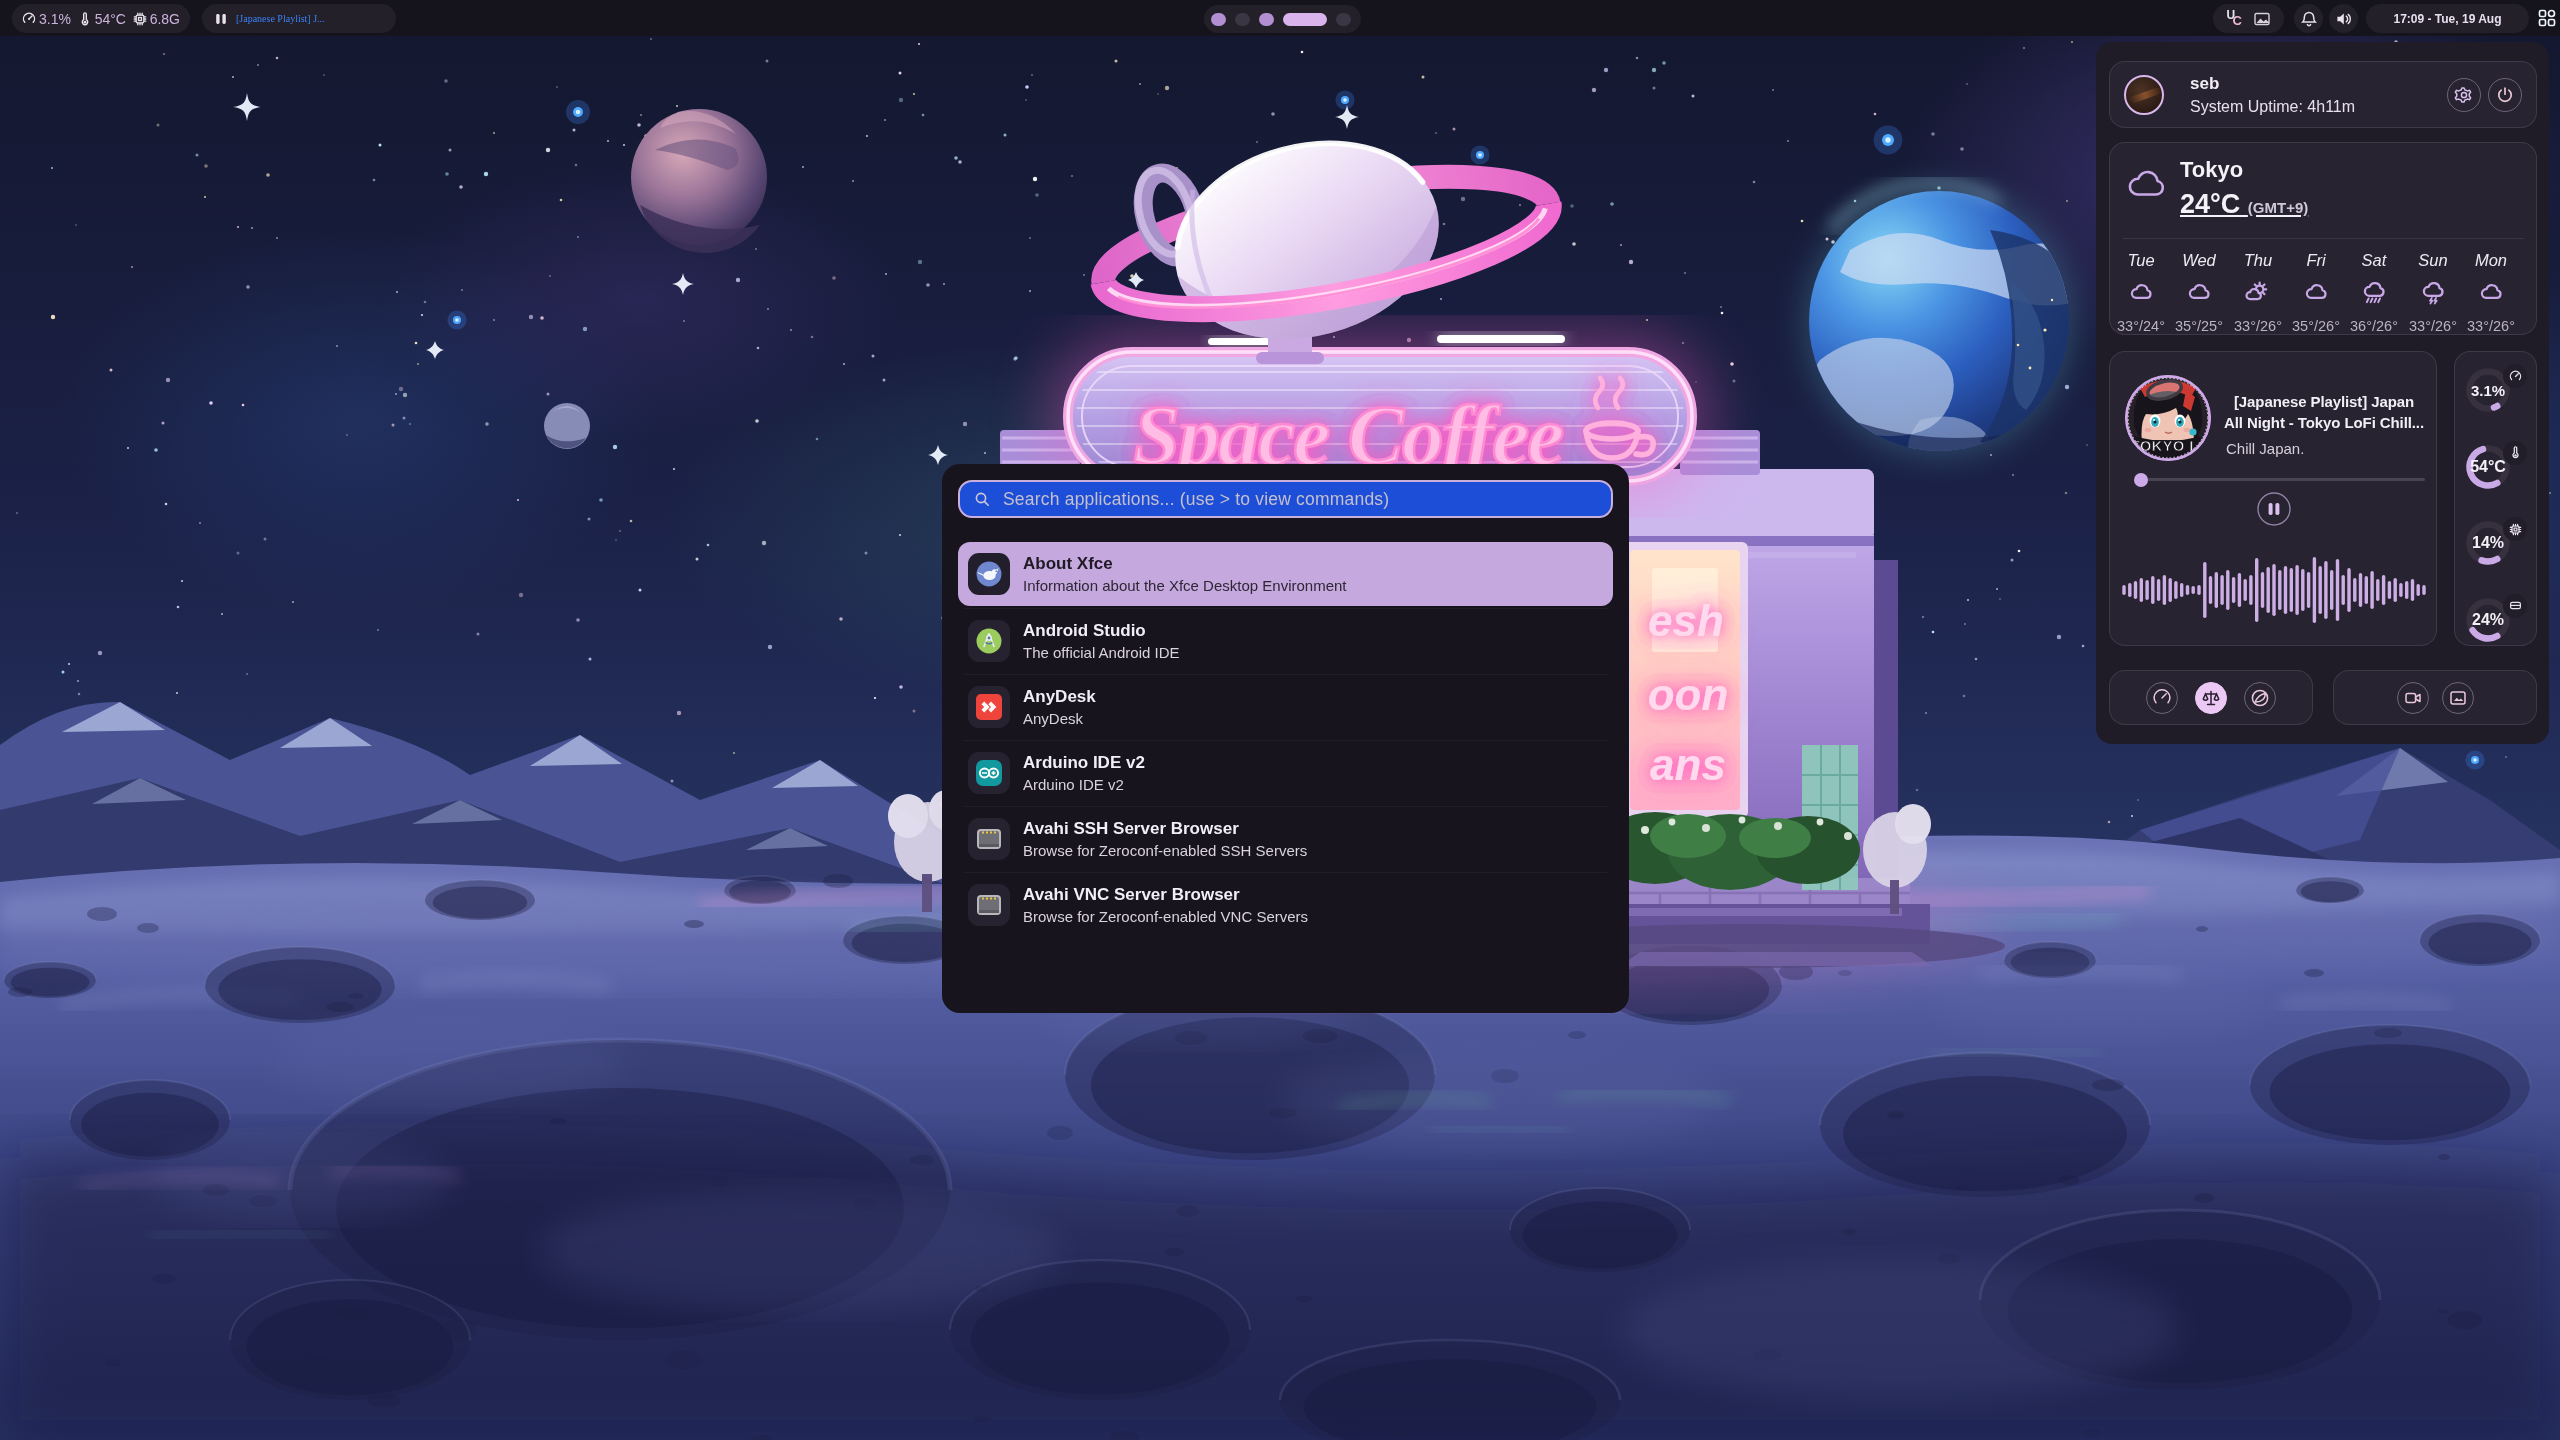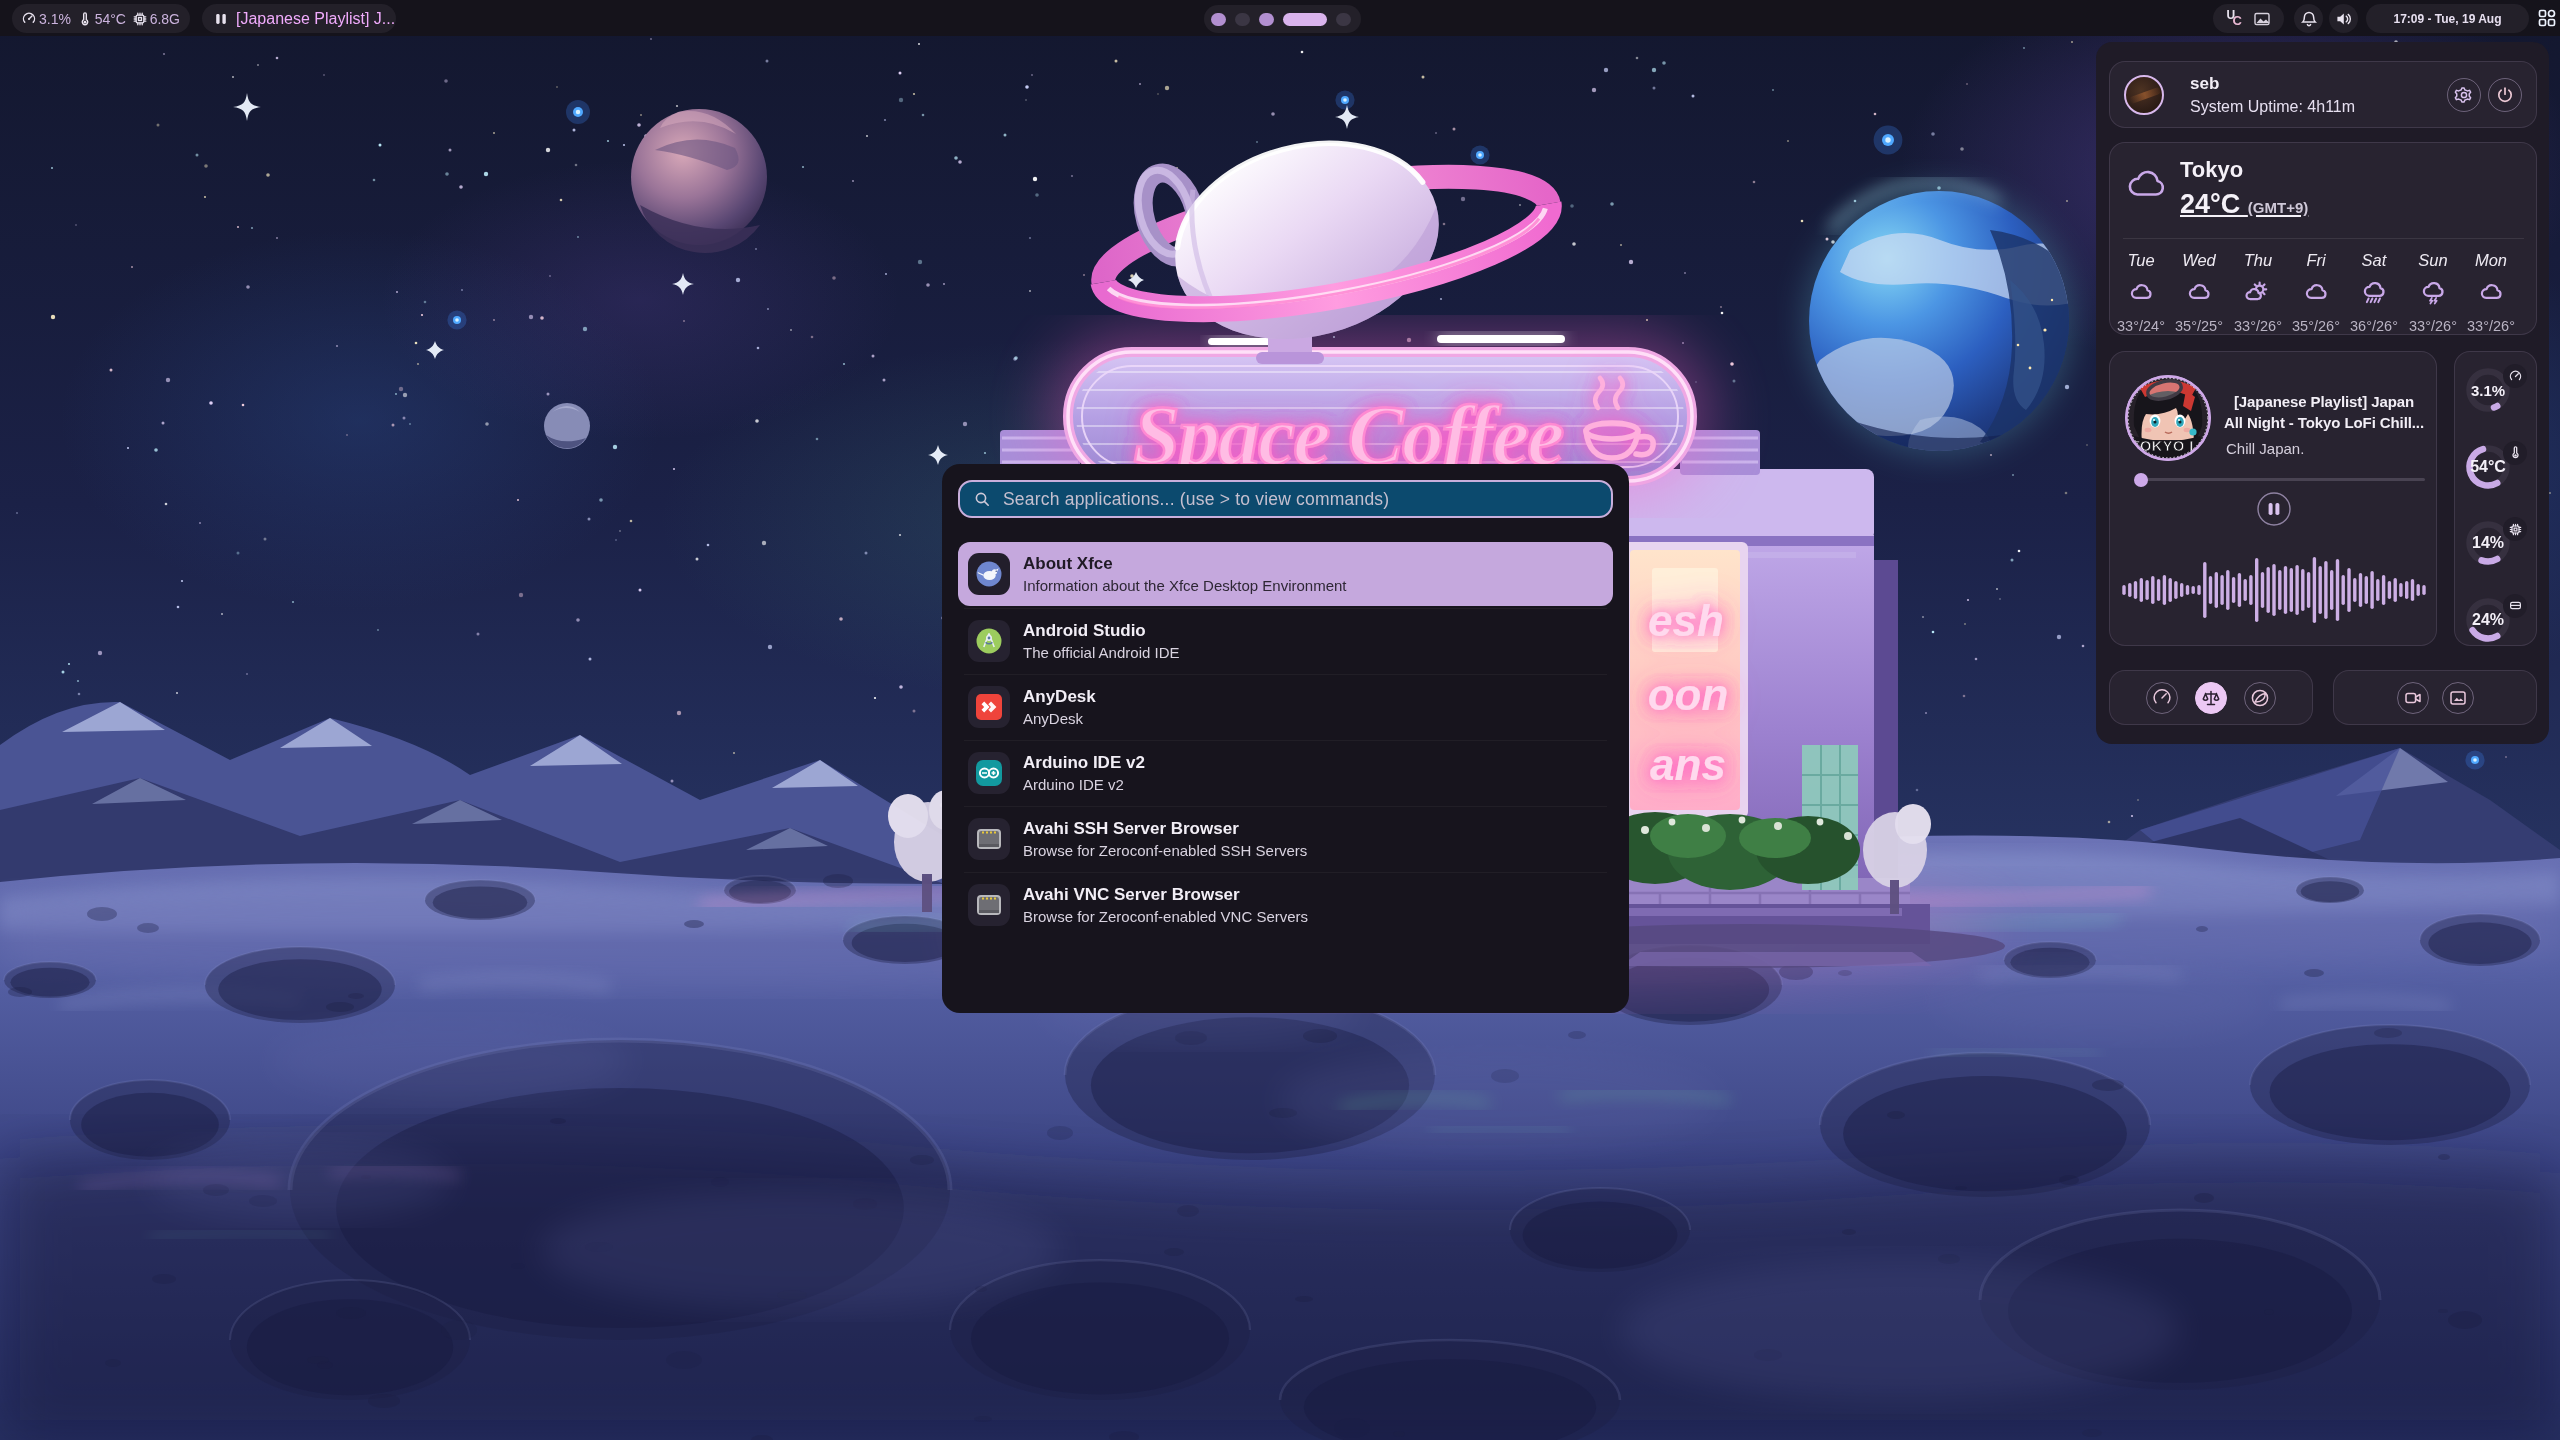--- a/index.html
+++ b/index.html
@@ -5,37 +5,37 @@
 #stage { position:relative; width:2560px; height:1440px; }
 #wp { position:absolute; left:0; top:0; }
 
 
 #topbar { position:absolute; left:0; top:0; width:2560px; height:36px; background:#15131b; }
 .pill { position:absolute; top:4px; height:29px; background:#232029; border-radius:15px; display:flex; align-items:center; color:#cdb9dd; font-size:15.5px; white-space:nowrap; }
 .pill svg { display:block; flex:none; }
 .stats { left:12px; width:178px; padding:0 10px; justify-content:space-between; font-size:14px; }
 .stats .sg { display:flex; align-items:center; gap:3px; color:#cbb3dd; }
 .stats svg { width:14px; height:14px; }
-.music { left:202px; width:194px; padding:0 12px; gap:8px; color:#f0abfc; overflow:hidden; font-size:16px; }
+.music { left:202px; width:194px; padding:0 12px; gap:8px; color:#3b82f6; overflow:hidden; font-size:10px;font-family:Liberation Serif, serif; }
 .mi { display:flex; align-items:center; }
 #wsbox { position:absolute; left:1204px; top:5px; width:157px; height:28px; background:#232029; border-radius:14px; display:flex; align-items:center; padding:0 7px; gap:9px; }
 .dot { width:15px; height:13px; border-radius:7px; }
 .dot.on { background:#b28fd0; }
 .dot.off { background:#3b3644; }
 .wsact { width:44px; height:13px; border-radius:7px; background:#d9b3ec; }
 .tpill { left:2213px; width:71px; justify-content:center; gap:8px; }
 .cir { position:absolute; top:4px; width:29px; height:29px; border-radius:50%; background:#232029; display:flex; align-items:center; justify-content:center; }
 #bellc { left:2294px; }
 #spkc { left:2329px; }
 .clock { left:2366px; width:163px; justify-content:center; color:#e7dff0; font-size:12px; font-weight:bold; }
 .gicon { position:absolute; left:2537px; top:8px; }
 
 
 #launcher { position:absolute; left:942px; top:464px; width:687px; height:549px; background:#17141d; border-radius:18px; padding:16px; }
-#search { width:655px; height:38px; border:2px solid #c9afdc; border-radius:14px; background:#0c4a6e; display:flex; align-items:center; gap:12px; padding:8px 14px; color:#c5bfcf; font-size:17.5px; letter-spacing:0.2px; }
+#search { width:655px; height:38px; border:2px solid #c9afdc; border-radius:14px; background:#1d4ed8; display:flex; align-items:center; gap:12px; padding:8px 14px; color:#c5bfcf; font-size:17.5px; letter-spacing:0.2px; }
 #rows { margin-top:24px; }
 .row { height:66px; display:flex; align-items:center; gap:13px; padding:0 10px; border-radius:12px; position:relative; }
 .row + .row::before { content:''; position:absolute; left:6px; right:6px; top:-0.5px; height:1px; background:rgba(255,255,255,0.045); }
 .row.hl { background:#c5a8dd; height:64px; margin-bottom:2px; }
 .ric { width:42px; height:42px; border-radius:11px; background:#262230; display:flex; align-items:center; justify-content:center; flex:none; }
 .row.hl .ric { background:#221e2b; }
 .rt { font-size:17px; font-weight:bold; color:#f2eef6; margin-bottom:3px; }
 .rs { font-size:15px; color:#d9d3e0; }
 .row.hl .rt { color:#201a26; }
 .row.hl .rs { color:#2e2735; }

